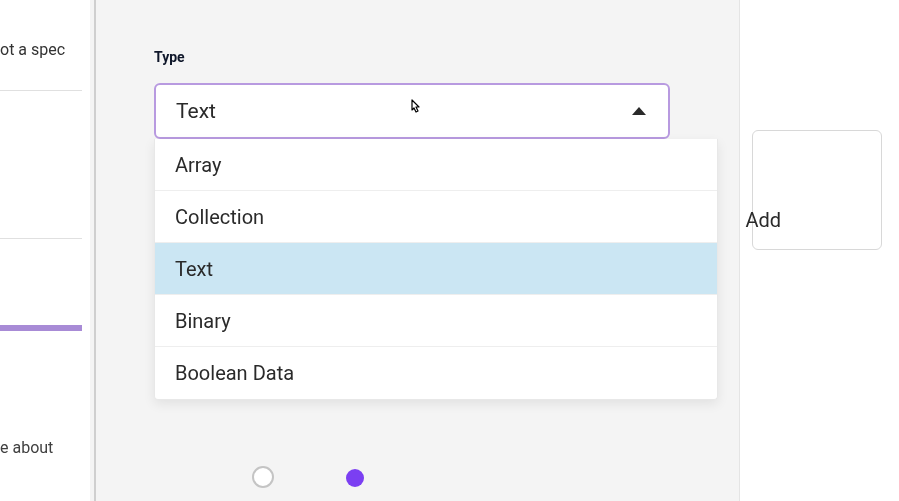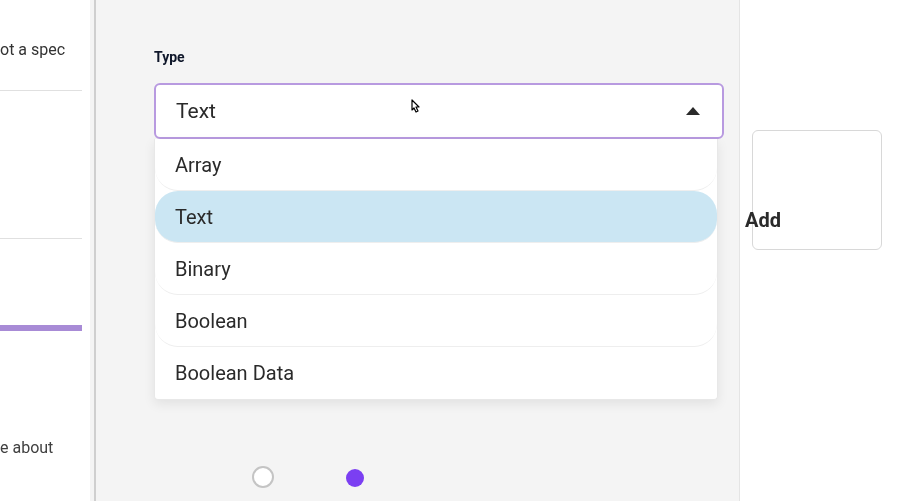--- a/index.html
+++ b/index.html
@@ -98,33 +98,33 @@
       height: 120px;
       border: 1px solid #d8d8d8;
       border-radius: 6px;
       background: #fff;
     }
     .add-label {
       position: absolute;
       top: 208px;
       right: 118px;
       font-size: 20px;
-      font-weight: 700;
+      font-weight: 400;
       color: #2a2a2a;
     }
     .field-label {
       font-size: 14px;
       font-weight: 700;
       color: #0f172a;
       margin-bottom: 18px;
       margin-top: 19px;
     }
     .select-wrapper {
       position: relative;
-      width: 570px;
+      width: 516px;
     }
     .select-control {
       width: 100%;
       height: 56px;
       border: 2px solid #b89ae0;
       border-radius: 6px;
       background: #ffffff;
       display: flex;
       align-items: center;
       justify-content: space-between;
@@ -158,21 +158,20 @@
     }
     .dropdown-option {
       height: 52px;
       display: flex;
       align-items: center;
       padding: 0 20px;
       font-size: 20px;
       color: #2a2a2a;
       border-bottom: 1px solid #eeeeee;
       cursor: pointer;
-      border-radius: 23px;
     }
     .dropdown-option:last-child {
       border-bottom: none;
     }
     .dropdown-option.highlighted {
       background: #cbe6f3;
     }
     .cursor-icon {
       position: absolute;
       top: 98px;
@@ -232,23 +231,23 @@
   <div class="field-label">Type</div>
 
   <div class="select-wrapper">
     <div class="select-control">
       <span class="select-value">Text</span>
       <span class="caret-up"></span>
     </div>
 
     <div class="dropdown-list" id="dropdown-list">
         <div class="dropdown-option">Array</div>
+        <div class="dropdown-option">Collection</div>
         <div class="dropdown-option highlighted">Text</div>
         <div class="dropdown-option">Binary</div>
-        <div class="dropdown-option">Boolean</div>
         <div class="dropdown-option">Boolean Data</div>
       </div>
   </div>
 
   <div class="cursor-icon">
     <svg width="18" height="20" viewBox="0 0 18 20">
       <path d="M6 2 L6 12 L8 10 L10 14 L12 13 L10 9 L13 9 Z" fill="#ffffff" stroke="#000000" stroke-width="1.2" stroke-linejoin="round"></path>
     </svg>
   </div>
 

